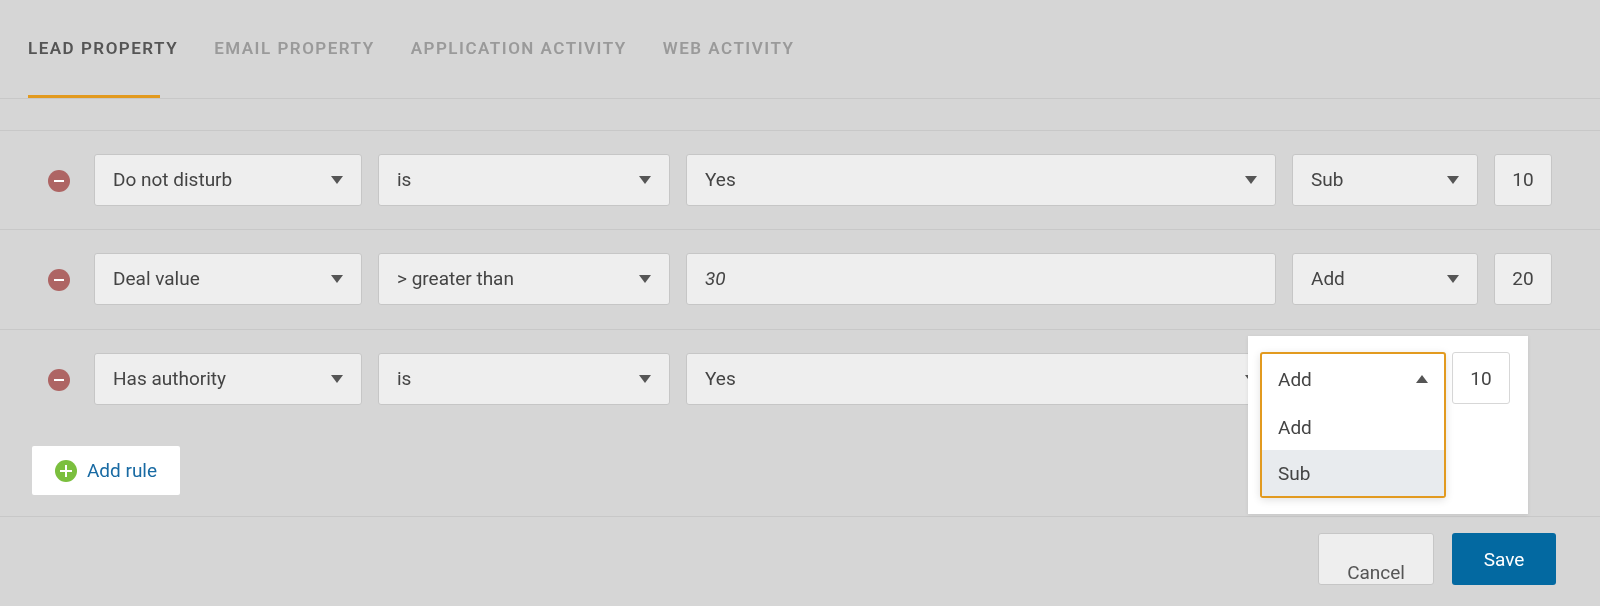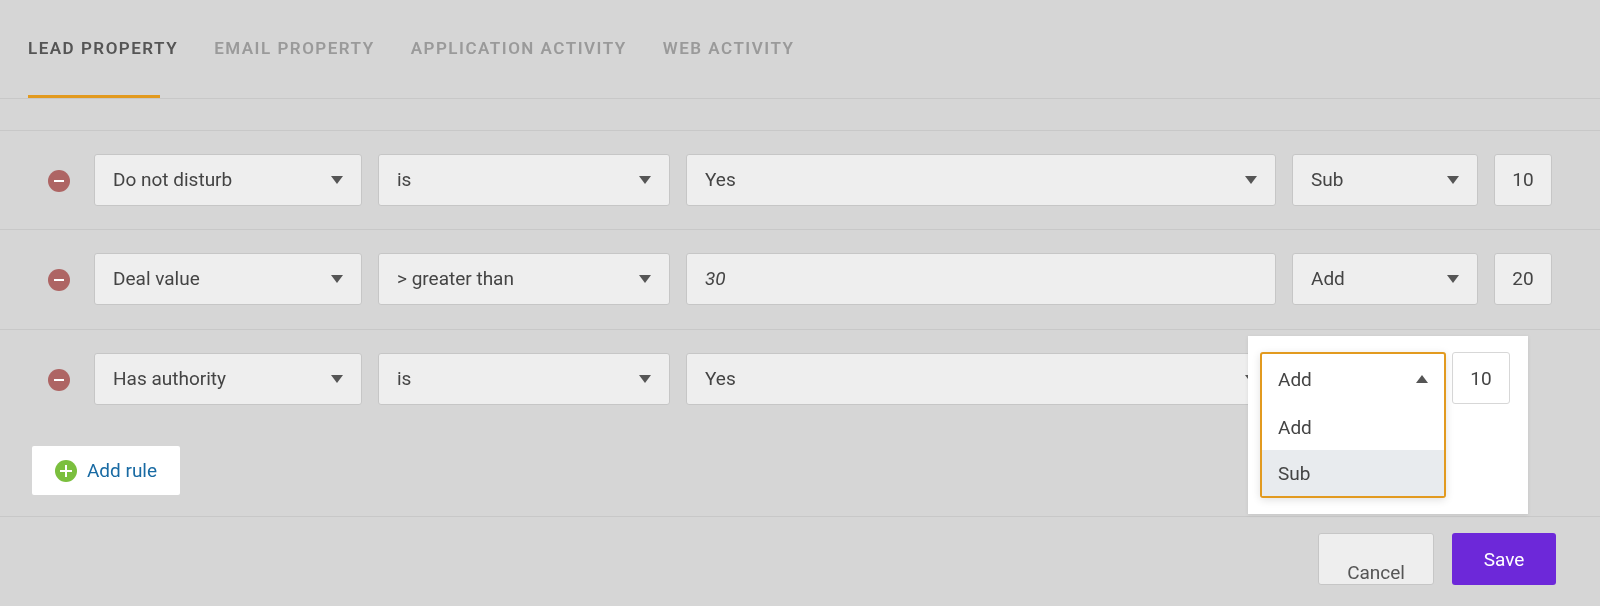--- a/index.html
+++ b/index.html
@@ -50,21 +50,21 @@
   .plus-circle::before, .plus-circle::after { content:""; position:absolute; background:#fff; }
   .plus-circle::before { left:5px; right:5px; top:10px; height:2px; }
   .plus-circle::after  { top:5px; bottom:5px; left:10px; width:2px; }
   .add-rule-text { color:#186aa3; font-size:19px; }
 
   
   .footer-border { position:absolute; left:0; right:0; top:516px; height:1px; background:#c8c8c8; }
   .footer { position:absolute; right:44px; top:533px; display:flex; gap:18px; }
   .btn { height:52px; border-radius:3px; display:flex; align-items:center; justify-content:center; font-size:19px; cursor:pointer; padding:0 28px; }
   .btn-cancel { background:#eeeeee; border:1px solid #c6c6c6; color:#555;align-items:flex-end; }
-  .btn-save   { background:#6d28d9; color:#fff; width:104px; padding:14px; }
+  .btn-save   { background:#0369a1; color:#fff; width:104px; padding:14px; }
 
 </style>
 </head>
 <body>
 
 <div class="tabs">
   <div class="tab active"><span>LEAD  PROPERTY</span></div>
   <div class="tab"><span>EMAIL  PROPERTY</span></div>
   <div class="tab"><span>APPLICATION  ACTIVITY</span></div>
   <div class="tab"><span>WEB  ACTIVITY</span></div>

